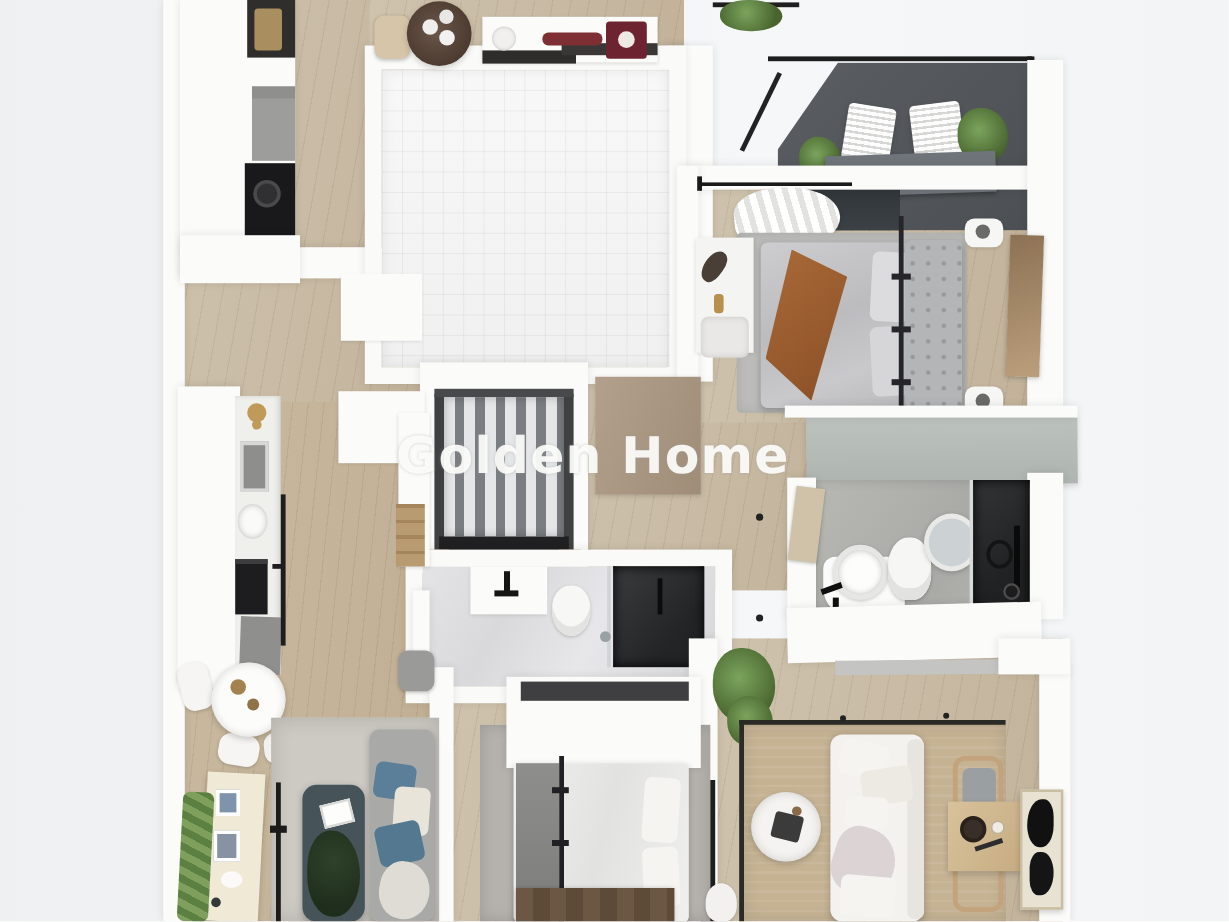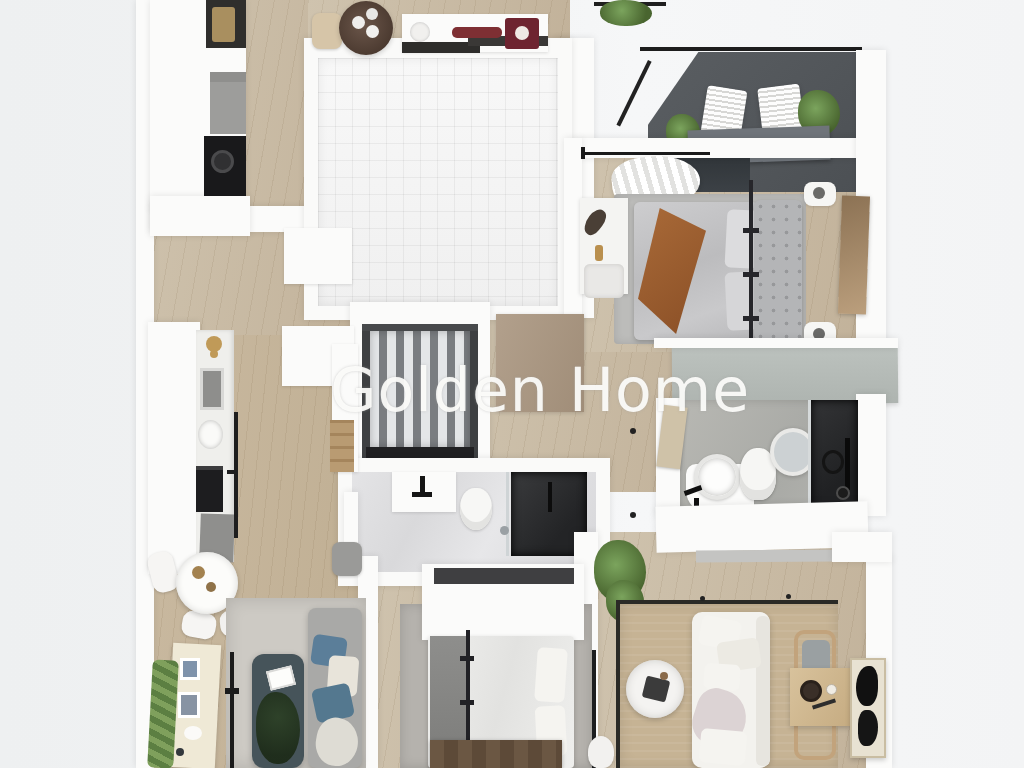--- a/index.html
+++ b/index.html
@@ -17,21 +17,21 @@
         linear-gradient(#f8f8f8,#f0f0f0);
         background-size:17px 17px,17px 17px,100% 100%;}
   .marble{background:linear-gradient(118deg,#e4e4e6 0%,#d9d9db 30%,#e7e7e9 58%,#d6d6d9 100%);}
   .stone{background:linear-gradient(120deg,#b8b8b3,#a9aaa6 60%,#b5b5b0);}
   .shadow{box-shadow:0 2px 5px rgba(0,0,0,.18);}
   .soft{box-shadow:0 1px 3px rgba(0,0,0,.12);}
   .round{border-radius:50%;}
   .plant{background:radial-gradient(circle at 42% 40%,#7ba45d,#49652f 72%);border-radius:46% 54% 50% 50%;}
   .lounger{background:repeating-linear-gradient(0deg,#fdfdfd 0 3px,#d7d7d5 3px 5px);border-radius:4px;}
   .pillow{background:#f5f4f0;border-radius:6px;}
-  #watermark{color:rgba(253,253,251,.92);font-weight:400;font-size:60px;letter-spacing:1px;
+  #watermark{color:rgba(253,253,251,.92);font-weight:700;font-size:42px;letter-spacing:1px;
         text-shadow:0 0 3px rgba(160,160,160,.45);white-space:nowrap;}
 </style>
 </head>
 <body>
 
 <div id="plan">
 
   <div class="a wood" style="left:152px;top:0;width:212px;height:342px;"></div>
   <div class="a wood" style="left:308px;top:0;width:262px;height:52px;"></div>
   <div class="a wood2" style="left:152px;top:335px;width:230px;height:433px;"></div>

